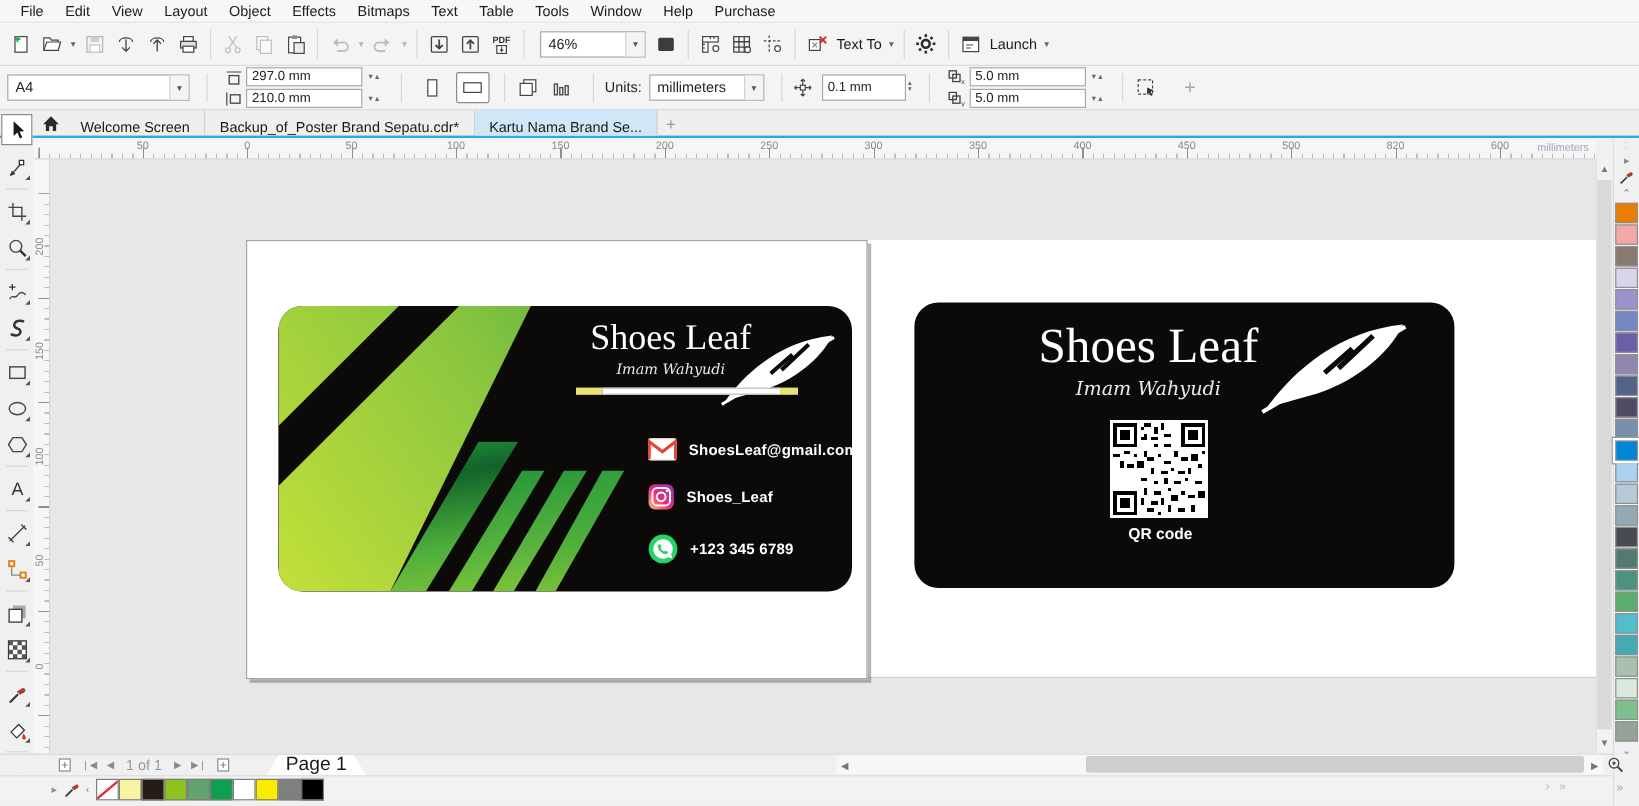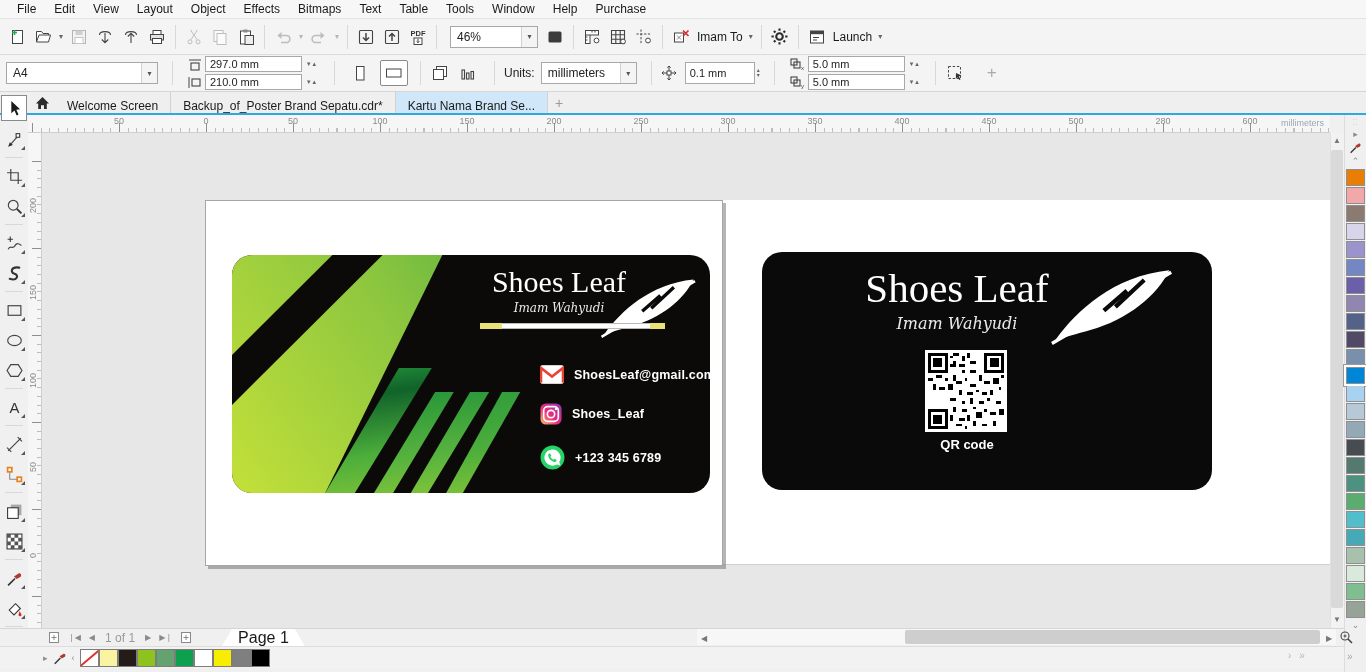--- a/index.html
+++ b/index.html
@@ -372,21 +372,21 @@
         </svg>
       </span>
     <span class="tbsep"></span>
     <span class="tb">
         <svg width="18" height="18" viewBox="0 0 18 18">
           <rect x="2.5" y="5" width="9" height="9" fill="#fff" stroke="#444"></rect>
           <path d="M5 7.5 L9 11.5 M9 7.5 L5 11.5" stroke="#888"></path>
           <path d="M11 2.5 L16.5 8 M16.5 2.5 L11 8" stroke="#d32f2f" stroke-width="1.7"></path>
         </svg>
       </span>
-    <span class="tblabel">Imam To</span>
+    <span class="tblabel">Text To</span>
     <span class="caret">▾</span>
     <span class="tbsep"></span>
     <span class="tb">
         <svg width="19" height="19" viewBox="0 0 18 18">
           <circle cx="9" cy="9" r="3.1" fill="none" stroke="#2b2b2b" stroke-width="2"></circle>
           <path d="M9 3.6 V1.4 M9 14.4 V16.6 M3.6 9 H1.4 M14.4 9 H16.6 M5.2 5.2 L3.7 3.7 M12.8 12.8 L14.3 14.3 M12.8 5.2 L14.3 3.7 M5.2 12.8 L3.7 14.3" stroke="#2b2b2b" stroke-width="2"></path>
         </svg>
       </span>
     <span class="tbsep"></span>
     <span class="tb">
@@ -634,21 +634,21 @@
       <span class="hlab" style="left: 265px;">50</span>
       <span class="hlab" style="left: 352px;">100</span>
       <span class="hlab" style="left: 439px;">150</span>
       <span class="hlab" style="left: 526px;">200</span>
       <span class="hlab" style="left: 613px;">250</span>
       <span class="hlab" style="left: 700px;">300</span>
       <span class="hlab" style="left: 787px;">350</span>
       <span class="hlab" style="left: 874px;">400</span>
       <span class="hlab" style="left: 961px;">450</span>
       <span class="hlab" style="left: 1048px;">500</span>
-      <span class="hlab" style="left: 1135px;">280</span>
+      <span class="hlab" style="left: 1135px;">820</span>
       <span class="hlab" style="left: 1222px;">600</span>
     </div>
   <div class="abs" id="vruler">
       <span class="vlab" style="top: 72px;">200</span>
       <span class="vlab" style="top: 159.4px;">150</span>
       <span class="vlab" style="top: 246.8px;">100</span>
       <span class="vlab" style="top: 334.2px;">50</span>
       <span class="vlab" style="top: 421.6px;">0</span>
     </div>
 

